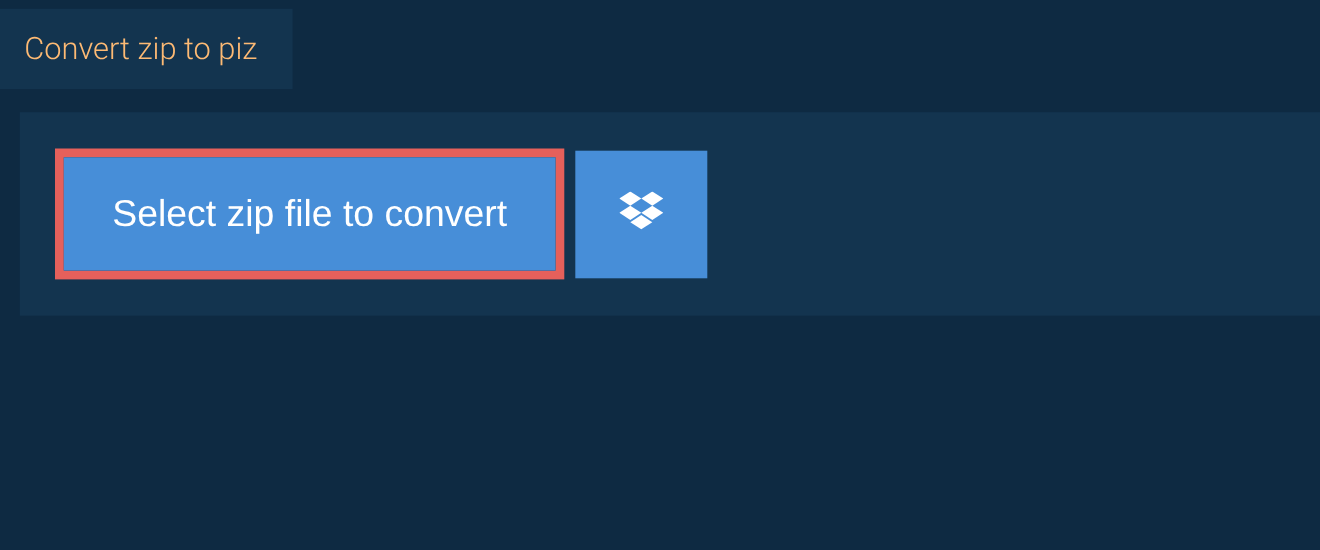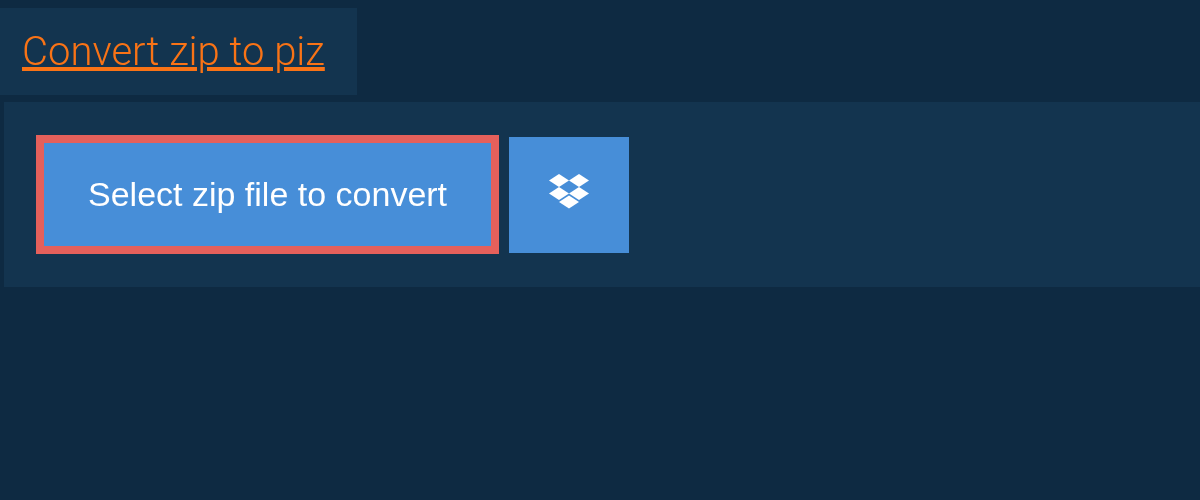--- a/index.html
+++ b/index.html
@@ -15,30 +15,29 @@
       overflow: hidden;
     }
     .tab-container {
       position: absolute;
       top: 8px;
       left: 0;
     }
     .tab {
       display: inline-block;
       background: #13344f;
-      color: #f97316;
-      font-size: 40px;
+      color: #fdba74;
+      font-size: 28px;
       font-weight: 300;
       padding: 20px 32px 20px 22px;
-      text-decoration: underline;
     }
     .main-panel {
       position: absolute;
       top: 102px;
-      left: 4px;
+      left: 18px;
       right: 0;
       height: 185px;
       background: #13344f;
       padding: 30px 0 30px 32px;
       display: flex;
       align-items: center;
       gap: 10px;
     }
     .highlight-border {
       border: 8px solid #e5605b;

